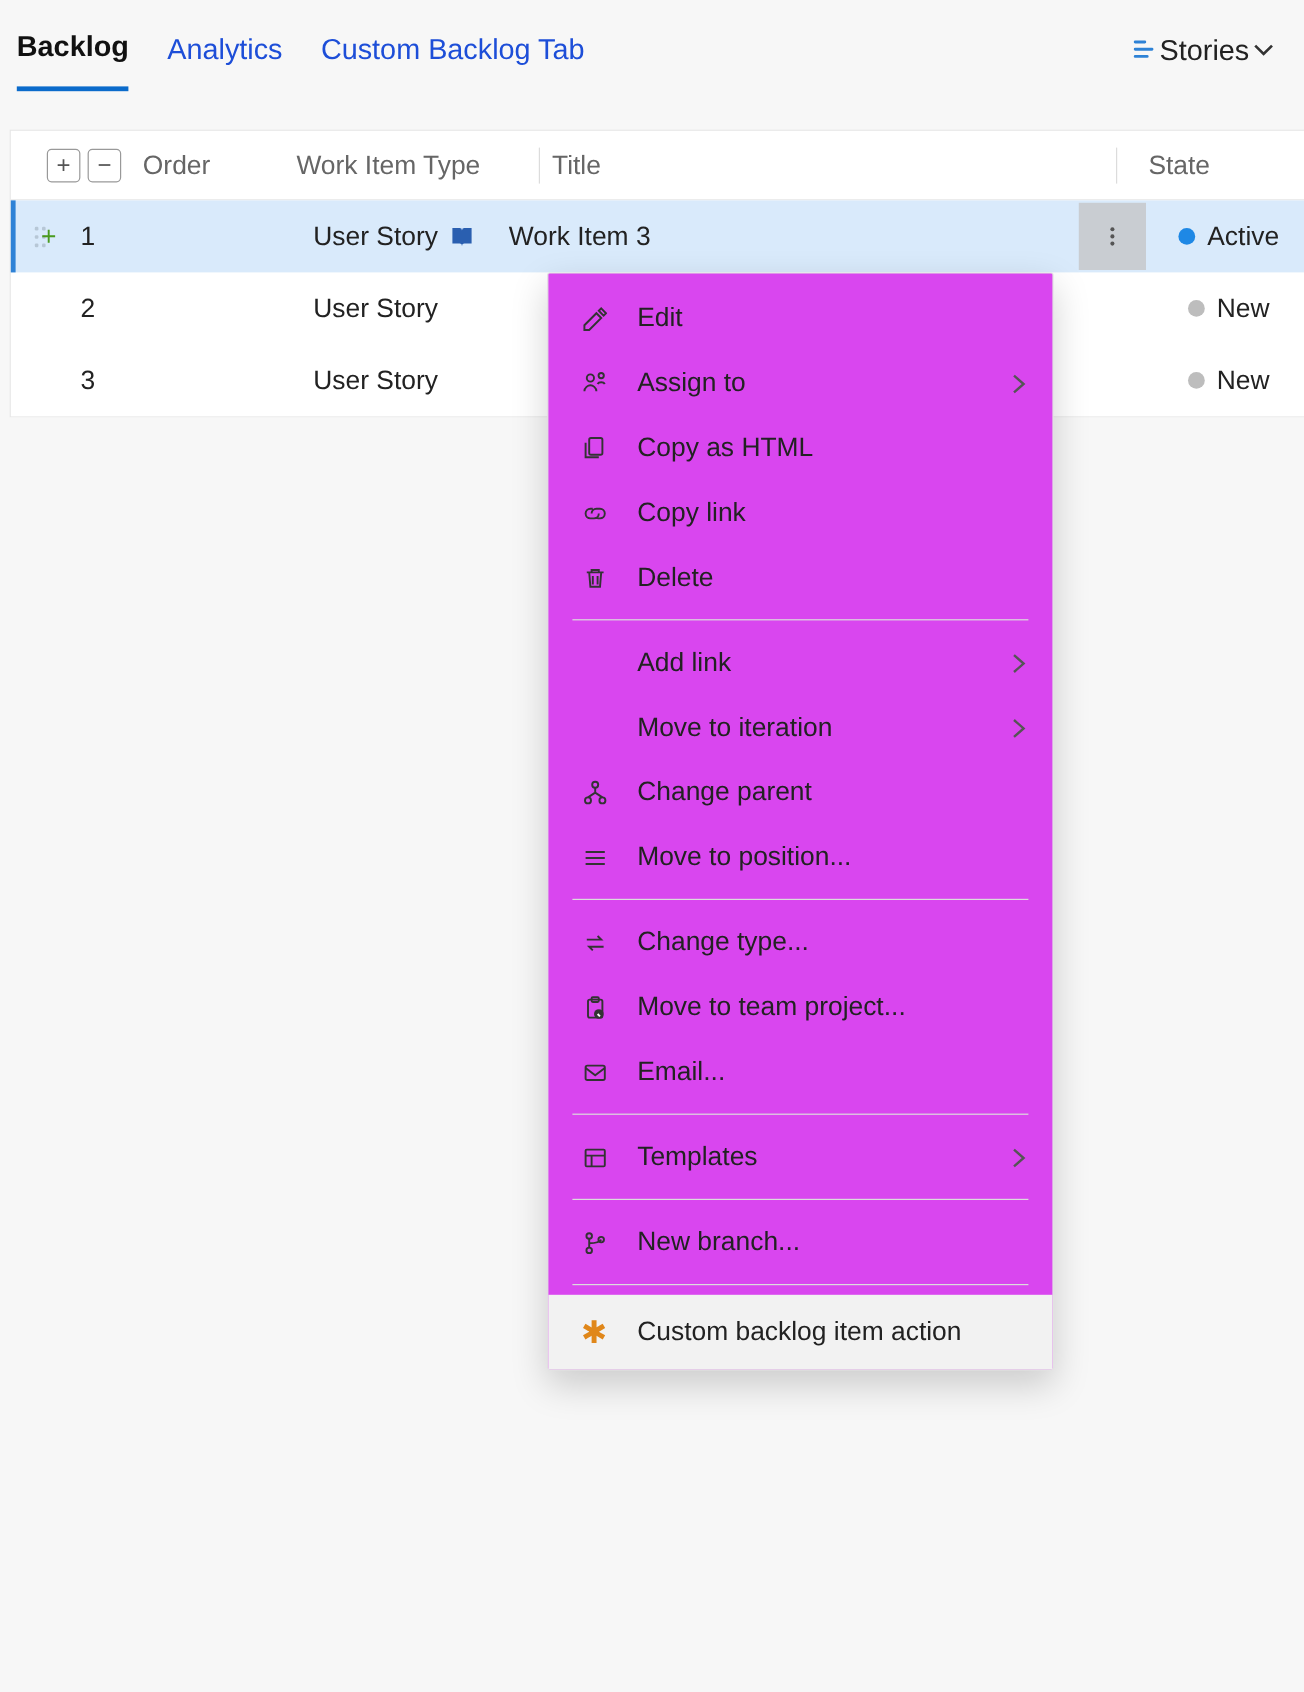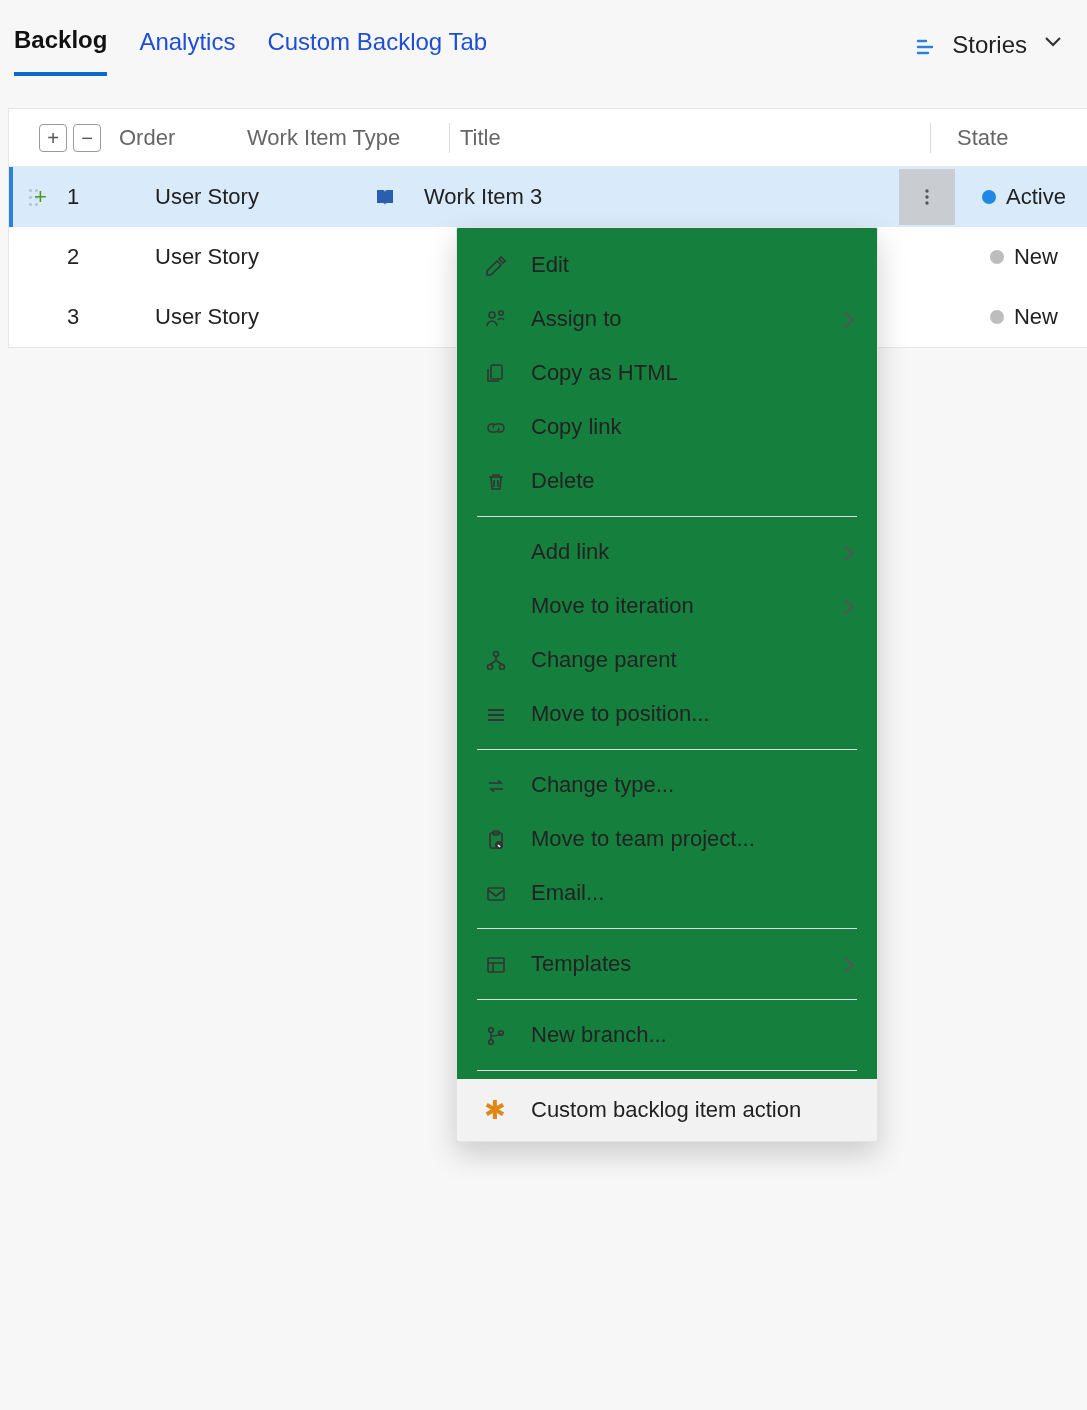--- a/index.html
+++ b/index.html
@@ -31,22 +31,22 @@
   .tab.active {
     font-weight: 600;
     color: #111;
     border-bottom: 4px solid #0b6bcb;
     text-align: center;
   }
   .tabs .spacer { flex: 1; }
 
   .backlog-selector {
     display: flex;
-    align-items: flex-end;
-    gap: 14px;
+    align-items: flex-start;
+    gap: 0;
     font-size: 24px;
     color: #222;
     cursor: pointer;
     padding-right: 8px;
     padding-bottom: 14px;
   }
   .backlog-selector .sel-icon svg { display:block; }
 
   
   .table-wrap {
@@ -127,21 +127,21 @@
     width: 3px; height: 3px; background: #b7c7d6; border-radius: 1px;
   }
   .add-inline {
     color: #4a9b1f;
     font-size: 22px;
     font-weight: 300;
     margin-left: -4px;
   }
 
   .row .c-order { width: 92px; padding-left: 4px;}
-  .row .c-type  { width: 210px; }
+  .row .c-type  { width: 210px; text-align: right; }
   .row .c-title { flex: 1; display:flex; align-items:center; gap:27px; padding-left: 8px;}
   .row .c-state { width: 126px; display:flex; align-items:center; gap:10px;justify-content:center; }
 
   .book-icon svg { display:block; }
 
   .kebab {
     width: 56px; height: 56px;
     background: #c9cdd2;
     display: flex; align-items:center; justify-content:center;
     cursor: pointer;
@@ -154,21 +154,21 @@
   }
   .state-blue { background: #1e88e5; }
   .state-grey { background: #bdbdbd; }
 
   
   .menu {
     position: absolute;
     left: 456px;
     top: 227px;
     width: 422px;
-    background: #15803d;
+    background: #d946ef;
     border: 1px solid #e3e3e3;
     border-radius: 2px;
     box-shadow: 0 12px 30px rgba(0,0,0,0.18);
     padding: 10px 0 0 0;
     font-size: 22px;
   }
   .menu .item {
     display: flex;
     align-items: center;
     height: 54px;

